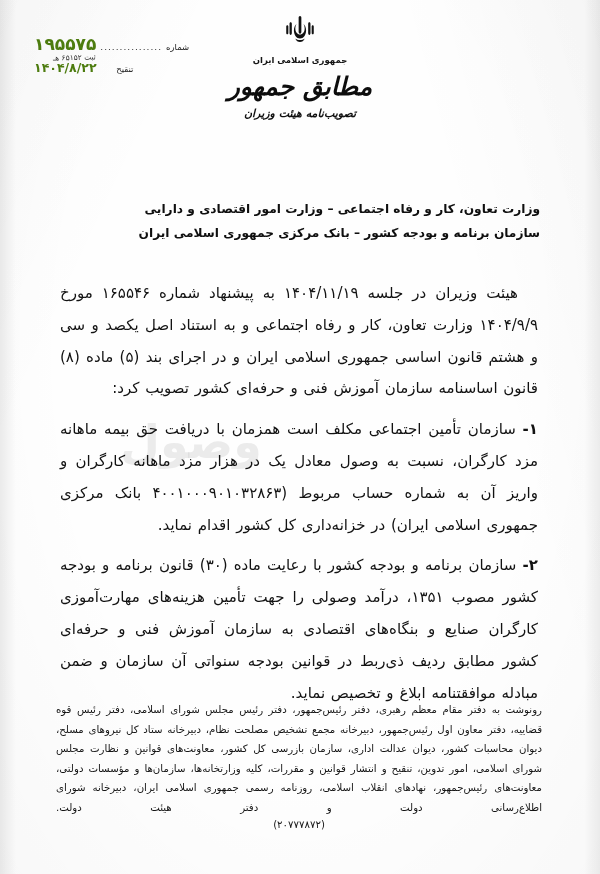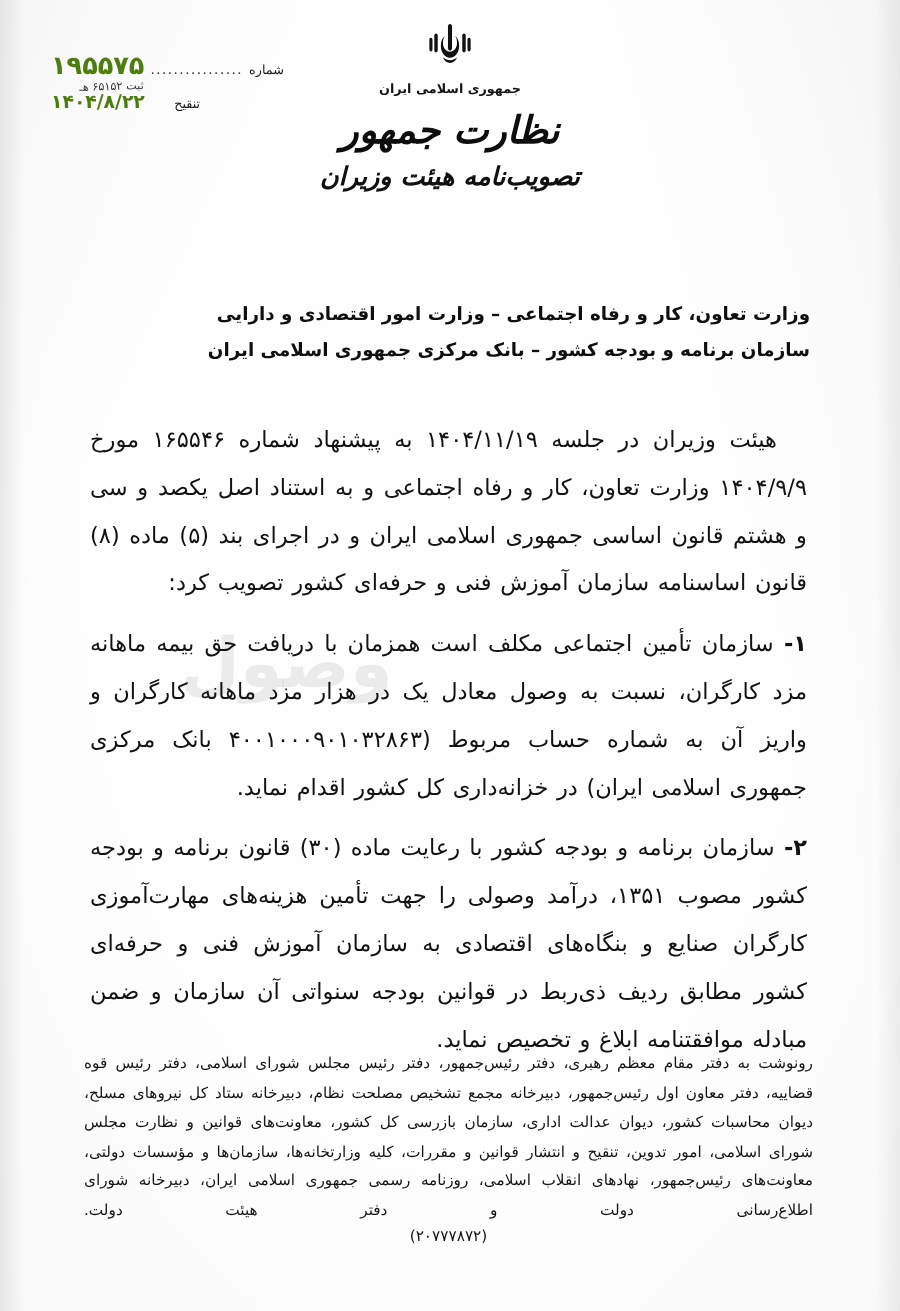--- a/index.html
+++ b/index.html
@@ -58,21 +58,21 @@
   .state-name{
     font-size:8.5px;color:#151515;margin-top:1px;letter-spacing:.3px;
     font-weight:600;
   }
   .pres-title{
     margin-top:7px;font-size:25px;font-weight:700;color:#0d0d0d;
     font-style:italic;letter-spacing:-1px;
     font-family:"DejaVu Serif","Liberation Serif",serif;
   }
   .decree-title{
-    margin-top:6px;font-size:17px;font-weight:700;color:#101010;
+    margin-top:6px;font-size:11px;font-weight:700;color:#101010;
     font-style:italic;letter-spacing:.2px;
     font-family:"DejaVu Serif","Liberation Serif",serif;
   }
 
   
   .bism{
     position:absolute;left:0;right:0;top:155px;text-align:center;
     font-size:9.5px;color:#1a1a1a;line-height:1.65;
   }
   .bism .l2{font-size:9px;}
@@ -159,21 +159,21 @@
         <path d="M50 6c2.4 0 4 2.1 4 5.1v40.5c0 4.2-1.5 6.6-4 6.6s-4-2.4-4-6.6V11.1C46 8.1 47.6 6 50 6z"></path>
         <path d="M50 60.5c7.6 0 13.8-7 13.8-17.7 0-6.2-1.7-10.9-4-13.6 4.9 3.5 8.2 10.6 8.2 19.6 0 13-8 23.7-18 23.7S32 61.8 32 48.8c0-9 3.3-16.1 8.2-19.6-2.3 2.7-4 7.4-4 13.6C36.2 53.5 42.4 60.5 50 60.5z"></path>
         <path d="M22.5 24.5c2.1 0 3.4 1.8 3.4 4.6v27.2c0 3.3-1.3 5.4-3.4 5.4s-3.4-2.1-3.4-5.4V29.1c0-2.8 1.3-4.6 3.4-4.6z"></path>
         <path d="M77.5 24.5c2.1 0 3.4 1.8 3.4 4.6v27.2c0 3.3-1.3 5.4-3.4 5.4s-3.4-2.1-3.4-5.4V29.1c0-2.8 1.3-4.6 3.4-4.6z"></path>
         <path d="M12.5 33c1.9 0 3.1 1.7 3.1 4.3V55c0 2.9-1.2 4.8-3.1 4.8S9.4 57.9 9.4 55V37.3c0-2.6 1.2-4.3 3.1-4.3z"></path>
         <path d="M87.5 33c1.9 0 3.1 1.7 3.1 4.3V55c0 2.9-1.2 4.8-3.1 4.8S84.4 57.9 84.4 55V37.3c0-2.6 1.2-4.3 3.1-4.3z"></path>
         <path d="M36 72c4.2 3.3 9 5 14 5s9.8-1.7 14-5c-2.7 6.6-8 10.6-14 10.6S38.7 78.6 36 72z"></path>
       </g>
     </svg>
     <div class="state-name">جمهوری اسلامی ایران</div>
-    <div class="pres-title">نظارت جمهور</div>
+    <div class="pres-title">مطابق جمهور</div>
     <div class="decree-title">تصویب‌نامه هیئت وزیران</div>
   </div>
 
 
   <div class="addressees">
     <div>وزارت تعاون، کار و رفاه اجتماعی – وزارت امور اقتصادی و دارایی</div>
     <div>سازمان برنامه و بودجه کشور – بانک مرکزی جمهوری اسلامی ایران</div>
   </div>
 
   <div class="body-block">

